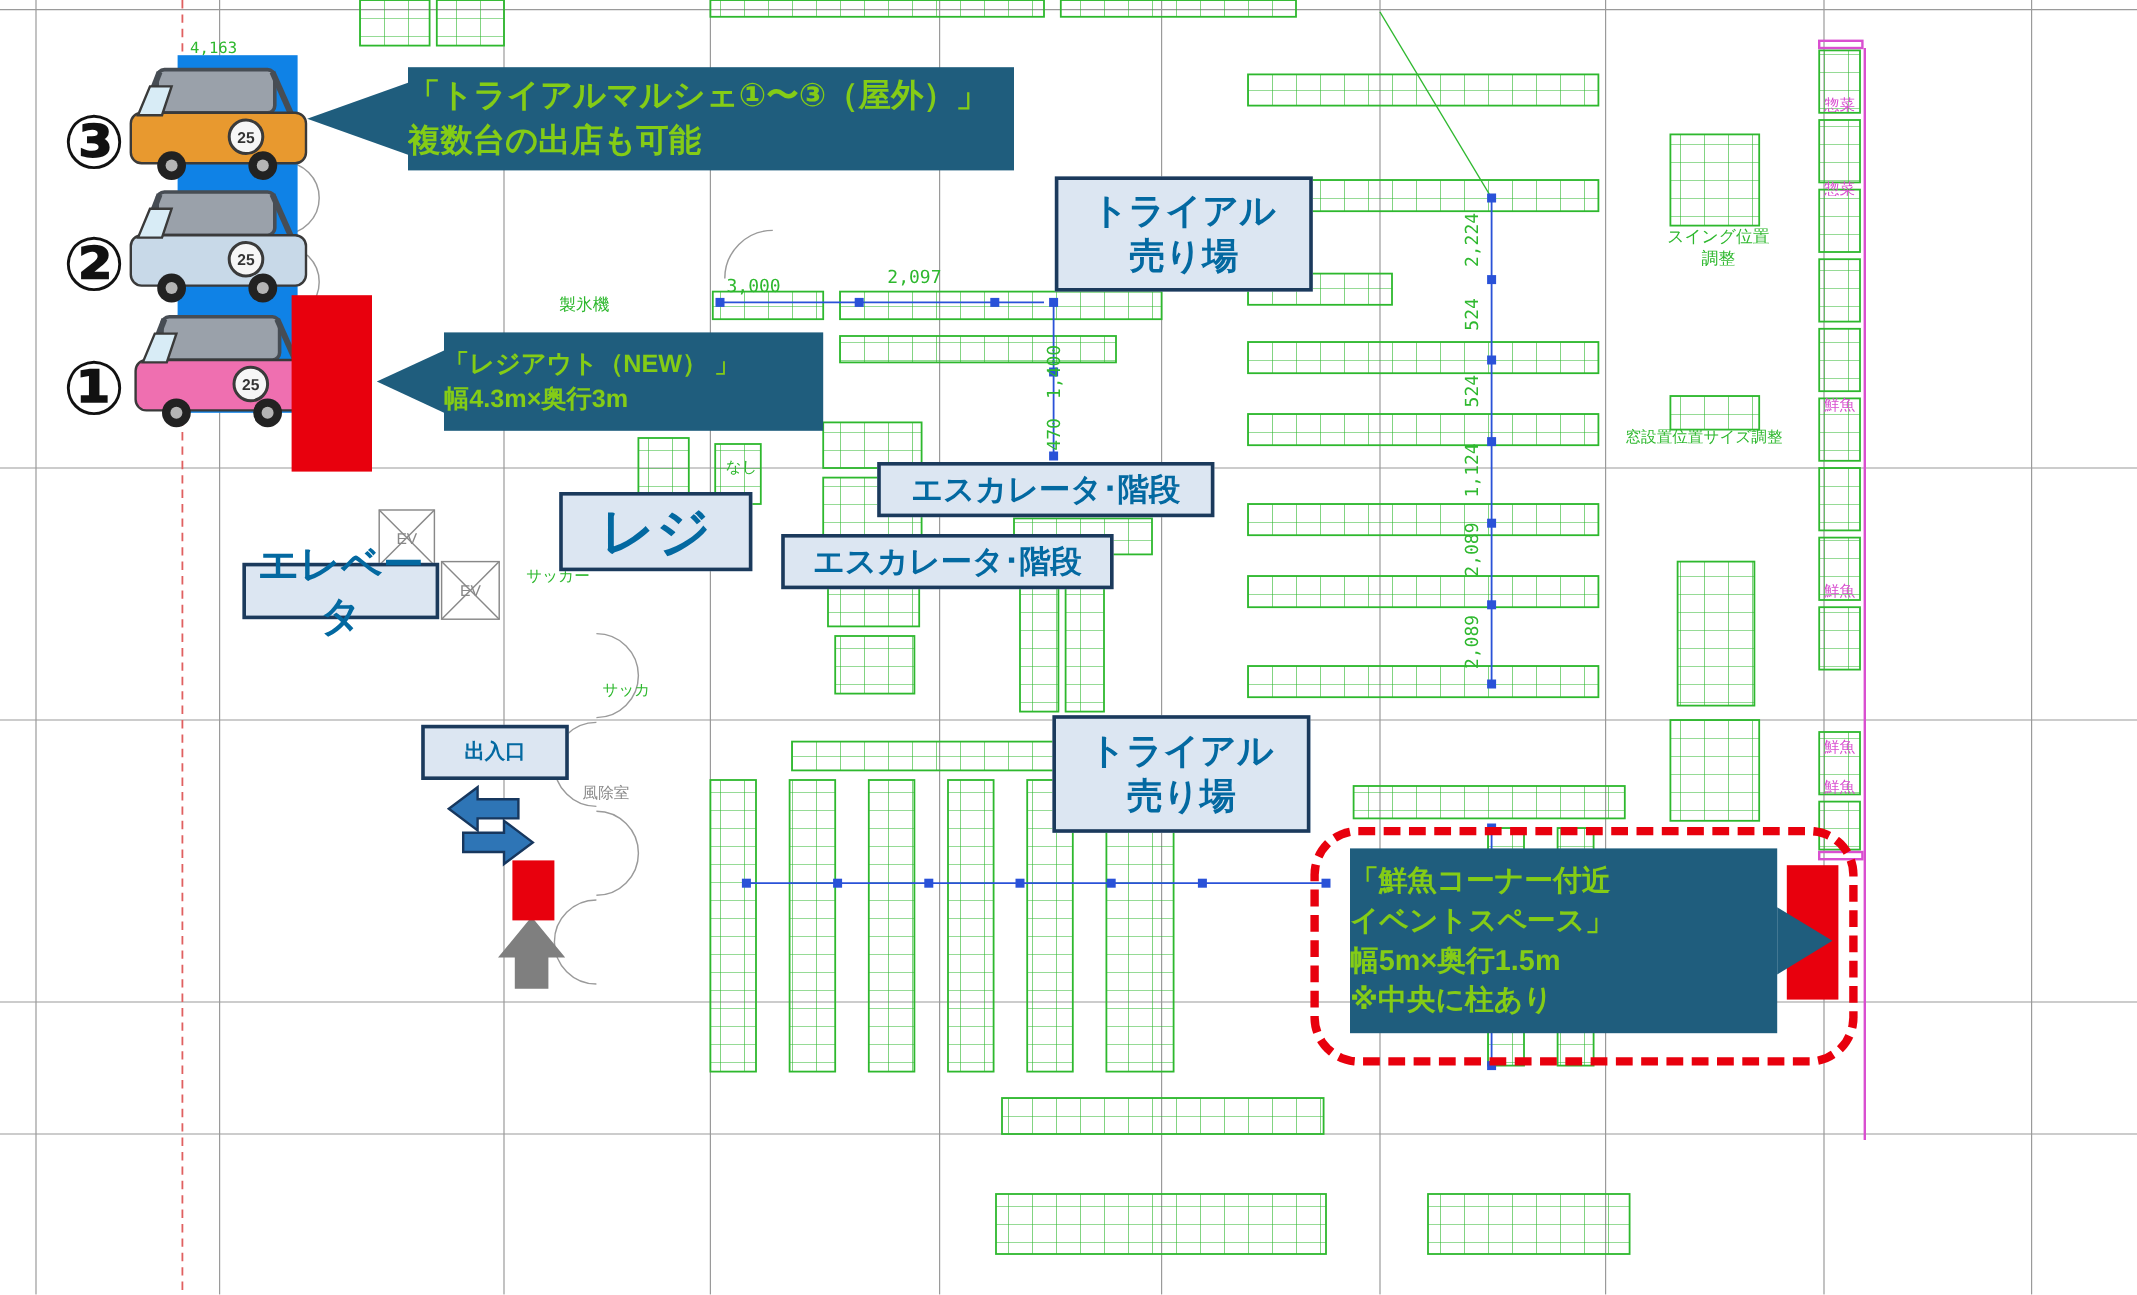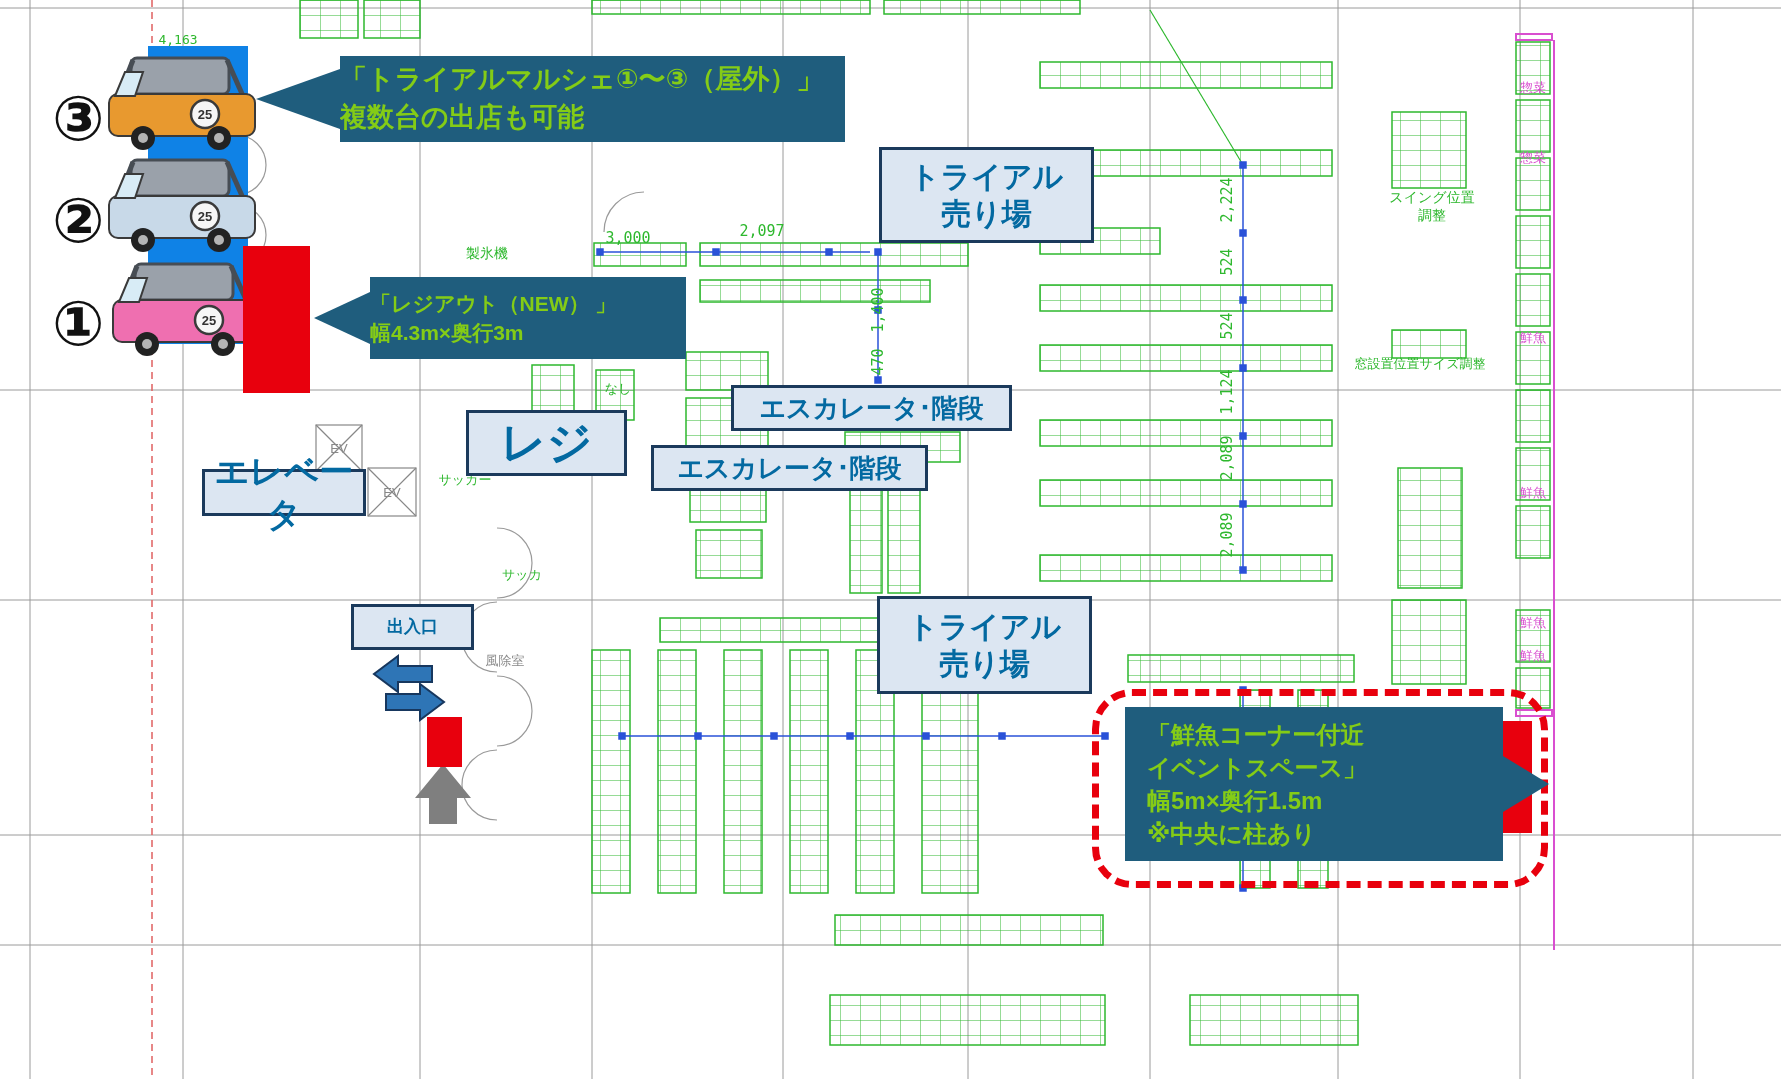--- a/index.html
+++ b/index.html
@@ -301,21 +301,21 @@
     <div>「トライアルマルシェ①〜③（屋外）」</div>
     <div>複数台の出店も可能</div>
   </div>
 
   <div class="callout" style="left:370px;top:277px;width:316px;height:82px;font-size:21px;">
     <div class="arr arr-left" style="border-width:26px 56px 26px 0;top:15px;"></div>
     <div>「レジアウト（NEW） 」</div>
     <div>幅4.3m×奥行3m</div>
   </div>
 
-  <div class="callout" style="left:1125px;top:707px;width:356px;height:154px;font-size:24px;line-height:1.38;padding-left:22px;">
+  <div class="callout" style="left:1125px;top:707px;width:356px;height:154px;font-size:24px;line-height:1.38;">
     <div class="arr arr-right" style="border-width:28px 0 28px 46px;top:49px;"></div>
     <div>「鮮魚コーナー付近</div>
     <div>イベントスペース」</div>
     <div>幅5m×奥行1.5m</div>
     <div>※中央に柱あり</div>
   </div>
 
 
 </div>
 

